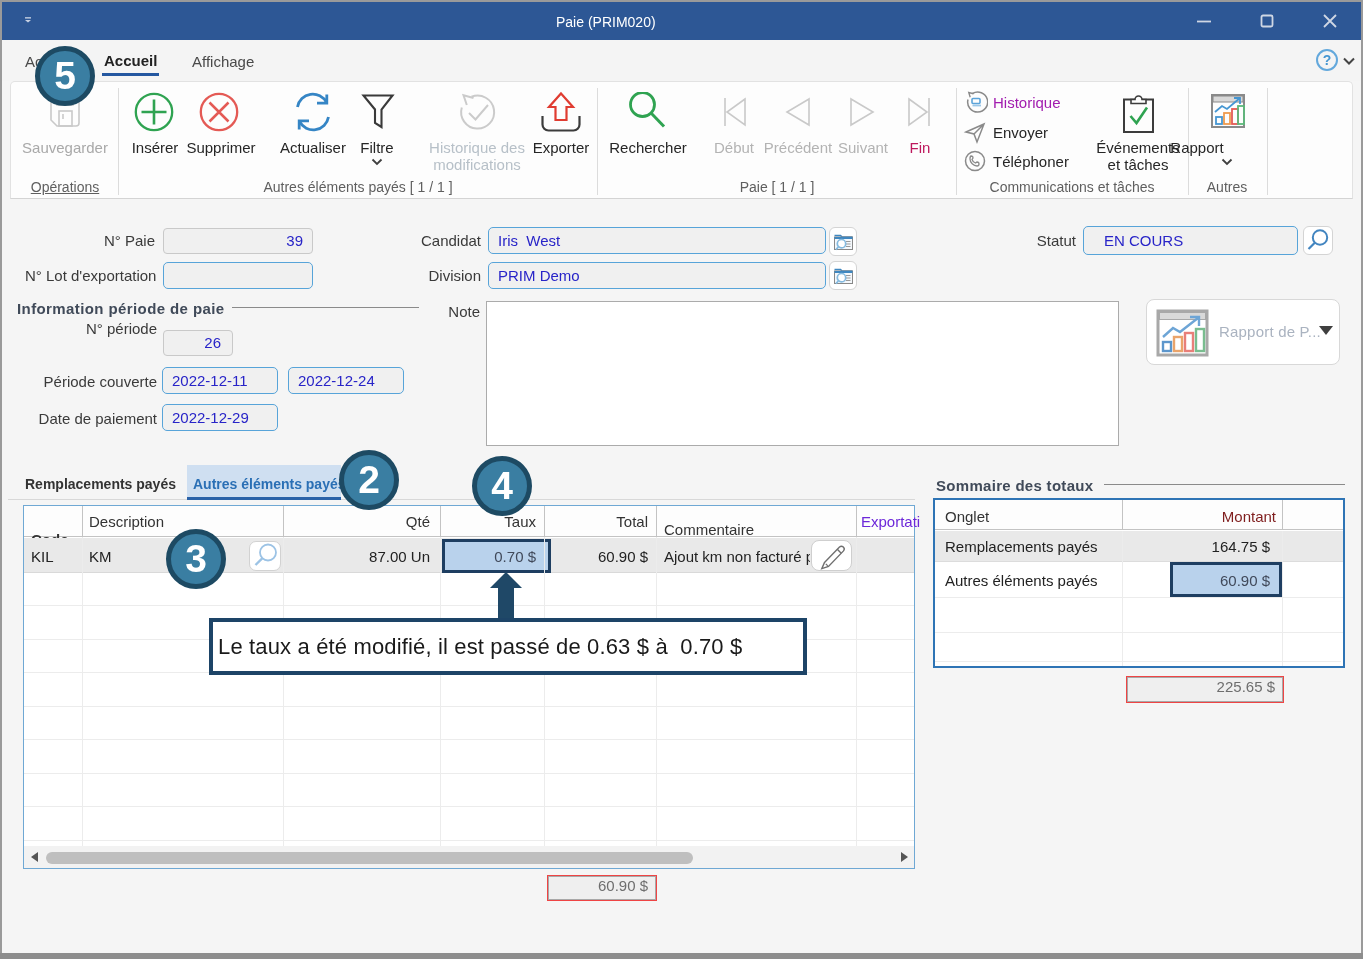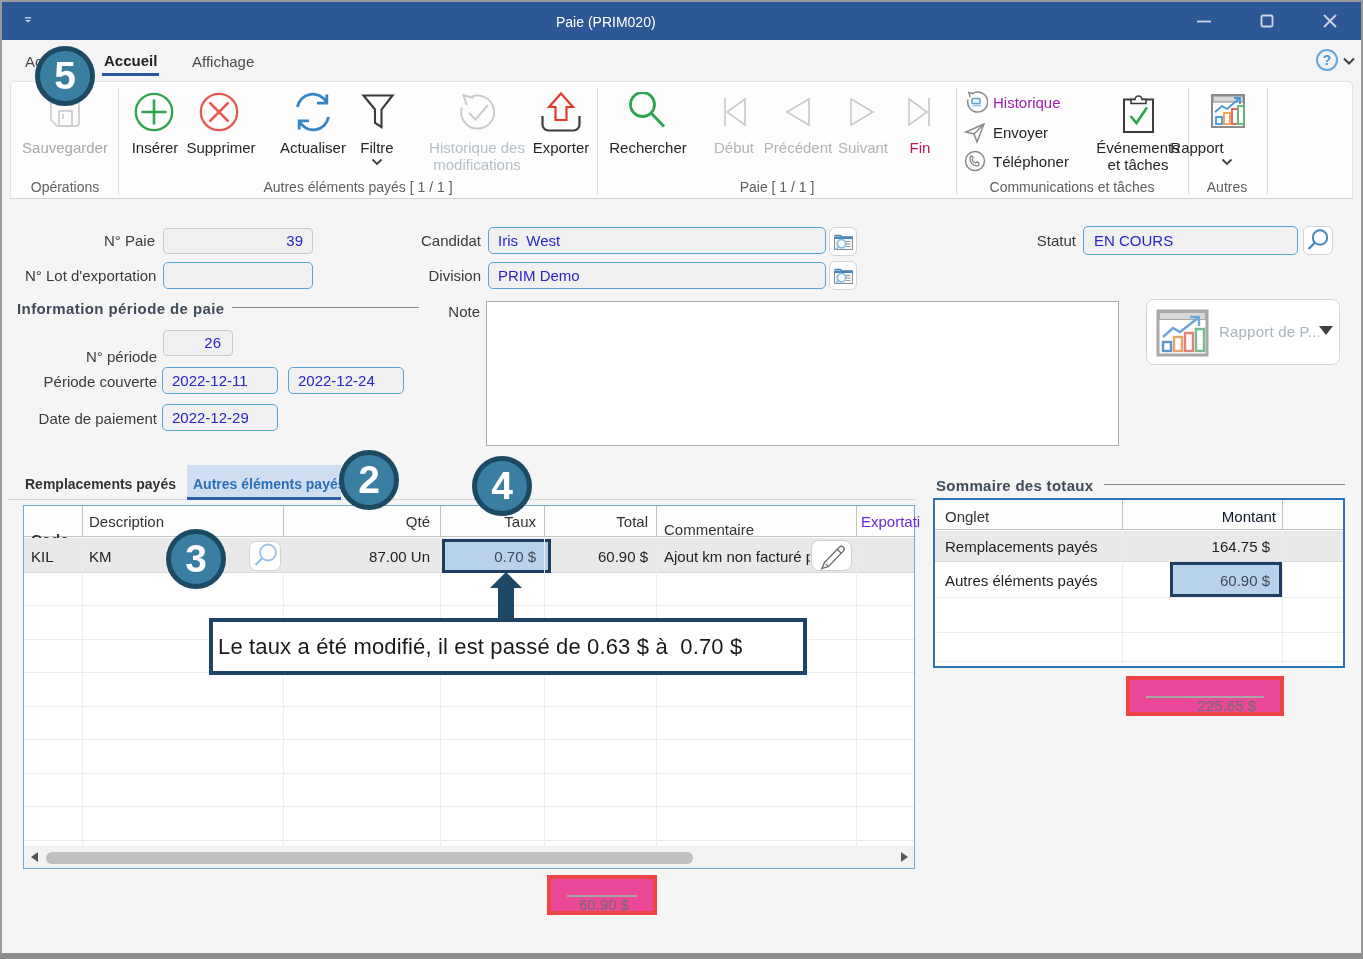--- a/index.html
+++ b/index.html
@@ -6,21 +6,21 @@
 html,body { width:1363px; height:959px; overflow:hidden; }
 body { font-family:"Liberation Sans", sans-serif; background:#f5f5f5; position:relative; }
 .abs { position:absolute; }
 .lbl { position:absolute; font-size:15px; color:#3a3a3a; white-space:nowrap; }
 .rlbl { text-align:right; }
 .fld { position:absolute; background:#f0f0f0; border:1px solid #c9c9c9; border-radius:4px; font-size:15px; color:#2824c8; white-space:nowrap; }
 .fldblue { border:1.5px solid #57a4d9; border-radius:5px; }
 .vsep { position:absolute; width:1px; background:#dcdcdc; top:88px; height:107px; }
 .glabel { position:absolute; font-size:14px; color:#5f5f5f; text-align:center; top:179px; white-space:nowrap; }
 .btnlabel { position:absolute; font-size:15px; color:#262626; text-align:center; white-space:nowrap; }
-.well { position:absolute; border:4px solid #ef4444; background:#ec4899; padding:16px; }
+.well { position:absolute; border:1px solid #ef4444; background:#bef264; padding:0; }
 .well > div { width:100%; height:100%; border:1px solid #a8a8a8; background:#efefef; font-size:15px; color:#6e6e6e; text-align:right; }
 .circ { position:absolute; width:60px; height:60px; border-radius:50%; background:#3a7ea2; border:5px solid #1d4a63; color:#fff; font-size:39px; font-weight:bold; text-align:center; line-height:50px; z-index:50; }
 </style>
 </head>
 <body>
 
 <div class="abs" style="left:0;top:0;width:1363px;height:2px;background:#9a9a9a;"></div>
 <div class="abs" style="left:0;top:2px;width:2px;height:957px;background:#9a9a9a;"></div>
 <div class="abs" style="left:1361px;top:2px;width:2px;height:957px;background:#9a9a9a;"></div>
 <div class="abs" style="left:0;top:953px;width:1363px;height:6px;background:#8d8d8d;"></div>
@@ -54,21 +54,21 @@
 <svg class="abs" style="left:1341px;top:53px;" width="16" height="16" viewBox="0 0 16 16">
     <path d="M3 5.5 L8 10.5 L13 5.5" stroke="#444" stroke-width="2" fill="none"></path>
   </svg>
 
 <div class="abs" style="left:10px;top:81px;width:1343px;height:118px;background:#fdfdfd;border:1px solid #e2e2e2;border-radius:5px 5px 0 0;border-bottom:1px solid #d4d4d4;"></div>
 <div class="vsep" style="left:118px;"></div>
 <div class="vsep" style="left:597px;"></div>
 <div class="vsep" style="left:956px;"></div>
 <div class="vsep" style="left:1188px;"></div>
 <div class="vsep" style="left:1267px;"></div>
-<div class="glabel" style="left:15px;width:100px;">Opérations</div>
+<div class="glabel" style="left:15px;width:100px;text-decoration:underline;">Opérations</div>
 <div class="glabel" style="left:138px;width:440px;">Autres éléments payés [ 1 / 1 ]</div>
 <div class="glabel" style="left:617px;width:320px;">Paie [ 1 / 1 ]</div>
 <div class="glabel" style="left:966px;width:212px;">Communications et tâches</div>
 <div class="glabel" style="left:1192px;width:70px;">Autres</div>
 
 <svg class="abs" style="left:46px;top:93px;" width="38" height="38" viewBox="0 0 38 38">
  <path d="M5 8 a3 3 0 0 1 3-3 H30 a3 3 0 0 1 3 3 V30 a3 3 0 0 1-3 3 H11 L5 27 Z" fill="none" stroke="#c9c9c9" stroke-width="1.6"></path>
  <rect x="11" y="5" width="16" height="7" fill="none" stroke="#c9c9c9" stroke-width="1.6"></rect>
  <rect x="13" y="18" width="13" height="15" fill="none" stroke="#c9c9c9" stroke-width="1.6"></rect>
  <path d="M17 21 v5" stroke="#c9c9c9" stroke-width="1.6"></path>
@@ -175,21 +175,21 @@
 <div class="fld" style="left:163px;top:228px;width:150px;height:26px;line-height:24px;text-align:right;padding-right:9px;">39</div>
 <div class="lbl rlbl" style="left:25px;top:267px;width:130px;">N° Lot d'exportation</div>
 <div class="fld fldblue" style="left:163px;top:262px;width:150px;height:27px;"></div>
 
 <div class="lbl rlbl" style="left:411px;top:232px;width:70px;">Candidat</div>
 <div class="fld fldblue" style="left:488px;top:227px;width:338px;height:27px;line-height:25px;padding-left:9px;">Iris&nbsp; West</div>
 <div class="lbl rlbl" style="left:411px;top:267px;width:70px;">Division</div>
 <div class="fld fldblue" style="left:488px;top:262px;width:338px;height:27px;line-height:25px;padding-left:9px;">PRIM Demo</div>
 
 <div class="lbl rlbl" style="left:1006px;top:232px;width:70px;">Statut</div>
-<div class="fld fldblue" style="left:1083px;top:226px;width:215px;height:29px;line-height:27px;padding-left:10px;">EN COURS</div>
+<div class="fld fldblue" style="left:1083px;top:226px;width:215px;height:29px;line-height:27px;padding-left:20px;">EN COURS</div>
 <div class="abs" style="left:1303px;top:226px;width:30px;height:29px;background:#fff;border:1px solid #d4d4d4;border-radius:6px;"></div>
 <svg class="abs" style="left:1306px;top:229px;" width="24" height="24" viewBox="0 0 24 24">
  <circle cx="14" cy="8.5" r="7.2" fill="none" stroke="#4285c0" stroke-width="2"></circle>
  <path d="M8.8 13.7 L2.5 20" stroke="#4285c0" stroke-width="2.2"></path>
 </svg>
 
 <div class="abs" style="left:829px;top:227px;width:28px;height:29px;background:#fff;border:1px solid #d4d4d4;border-radius:6px;"></div>
 <div class="abs" style="left:829px;top:261px;width:28px;height:29px;background:#fff;border:1px solid #d4d4d4;border-radius:6px;"></div>
 <svg class="abs" style="left:833px;top:231px;" width="21" height="21" viewBox="0 0 21 21">
  <path d="M1.5 4.5 h6 l1.5 1.5 h10.5" fill="none" stroke="#3f87c0" stroke-width="1.6"></path>
@@ -206,21 +206,21 @@
  <path d="M4.5 10.5 h5 M13 10.5 h4.5 M13 13 h4.5 M13 15.5 h4.5" stroke="#999" stroke-width="1.1"></path>
  <circle cx="8.5" cy="12.7" r="4.2" fill="#fff" stroke="#85badf" stroke-width="1.7"></circle>
  <path d="M5.3 16 L3 18.6" stroke="#85badf" stroke-width="1.8"></path>
 </svg>
 
 <div class="abs" style="left:17px;top:300px;font-size:15px;font-weight:bold;letter-spacing:0.4px;color:#404a59;">Information période de paie</div>
 <div class="abs" style="left:232px;top:307px;width:187px;height:1px;background:#8a8a8a;"></div>
 <div class="lbl rlbl" style="left:410px;top:303px;width:70px;">Note</div>
 <div class="abs" style="left:486px;top:301px;width:633px;height:145px;background:#fff;border:1px solid #ababab;"></div>
 
-<div class="lbl rlbl" style="left:57px;top:348px;width:100px;text-align:right;">N° période</div>
+<div class="lbl rlbl" style="left:57px;top:320px;width:100px;text-align:right;">N° période</div>
 <div class="fld" style="left:163px;top:330px;width:70px;height:26px;line-height:24px;text-align:right;padding-right:11px;">26</div>
 <div class="lbl rlbl" style="left:37px;top:373px;width:120px;">Période couverte</div>
 <div class="fld fldblue" style="left:162px;top:367px;width:116px;height:27px;line-height:25px;padding-left:9px;">2022-12-11</div>
 <div class="fld fldblue" style="left:288px;top:367px;width:116px;height:27px;line-height:25px;padding-left:9px;">2022-12-24</div>
 <div class="lbl rlbl" style="left:37px;top:410px;width:120px;">Date de paiement</div>
 <div class="fld fldblue" style="left:162px;top:404px;width:116px;height:27px;line-height:25px;padding-left:9px;">2022-12-29</div>
 
 <div class="abs" style="left:1146px;top:299px;width:194px;height:66px;background:#fff;border:1px solid #d8d8d8;border-radius:8px;"></div>
 <svg class="abs" style="left:1156px;top:309px;" width="53" height="48" viewBox="0 0 53 48">
  <rect x="2" y="2" width="49" height="44" fill="none" stroke="#a8a8a8" stroke-width="3"></rect>
@@ -301,21 +301,21 @@
 
 <div class="well" style="left:547px;top:875px;width:110px;height:26px;">
     <div style="line-height:18px;padding-right:7px;">60.90 $</div>
   </div>
 
 <div class="abs" style="left:936px;top:477px;font-size:15px;font-weight:bold;letter-spacing:0.3px;color:#404a59;">Sommaire des totaux</div>
 <div class="abs" style="left:1104px;top:484px;width:241px;height:1px;background:#8a8a8a;"></div>
 <div class="abs" style="left:933px;top:498px;width:412px;height:170px;background:#fff;border:2px solid #2e74b5;"></div>
 <div class="abs" style="left:935px;top:500px;width:408px;height:30px;background:#fdfdfd;border-bottom:1px solid #c3c3c3;"></div>
 <div class="lbl" style="left:945px;top:508px;color:#333;">Onglet</div>
-<div class="lbl rlbl" style="left:1176px;top:508px;width:100px;color:#0f172a;">Montant</div>
+<div class="lbl rlbl" style="left:1176px;top:508px;width:100px;color:#7f1d1d;">Montant</div>
 <div class="abs" style="left:1122px;top:500px;width:1px;height:30px;background:#c3c3c3;"></div>
 <div class="abs" style="left:1282px;top:500px;width:1px;height:30px;background:#c3c3c3;"></div>
 
 <div class="abs" style="left:935px;top:531px;width:408px;height:31px;background:#e9e9e9;border-bottom:1px solid #dcdcdc;"></div>
 <div class="lbl" style="left:945px;top:538px;color:#222;">Remplacements payés</div>
 <div class="lbl rlbl" style="left:1170px;top:538px;width:100px;color:#222;">164.75 $</div>
 <div class="lbl" style="left:945px;top:572px;color:#222;">Autres éléments payés</div>
 <div class="abs" style="left:1170px;top:562px;width:112px;height:35px;background:#b9d2ec;border:3px solid #1e3e61;"></div>
 <div class="lbl rlbl" style="left:1170px;top:572px;width:100px;color:#40495a;">60.90 $</div>
 <div class="abs" style="left:1122px;top:531px;width:1px;height:135px;background:#ececec;"></div>

